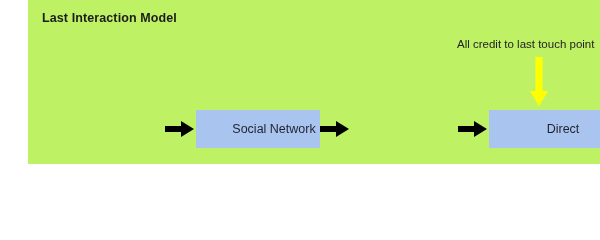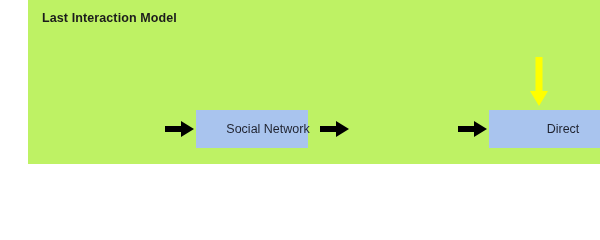--- a/index.html
+++ b/index.html
@@ -77,28 +77,29 @@
     height: 16px;
   }
 </style>
 </head>
 <body>
 
 <div id="canvas">
 
   <div id="diagram-title">Last Interaction Model</div>
 
+  <div id="annotation-label">All credit to last touch point</div>
 
   <svg id="callout-arrow" viewBox="0 0 24 49" aria-hidden="true">
     <polygon points="8.5,0 15.5,0 15.5,34 21,34 12,49 3,34 8.5,34" fill="#ffff00"></polygon>
   </svg>
 
   <div id="flow-row"></div>
 
-    <div class="flow-box" style="left: 168px; width: 112px; background: rgb(169, 196, 238); padding-left: 32px;">
+    <div class="flow-box" style="left: 168px; width: 124px; background: rgb(169, 196, 238); padding-left: 32px;">
       <span class="flow-box-label" style="color: rgb(31, 35, 48);">Social Network</span>
     </div>
     <div class="flow-box" style="left: 461px; width: 148px; background: rgb(169, 196, 238);">
       <span class="flow-box-label" style="color: rgb(31, 35, 48);">Direct</span>
     </div>
     <svg class="flow-arrow" viewBox="0 0 29 16" style="left: 137px;">
       <polygon points="0,5 16,5 16,0 29,8 16,16 16,11 0,11" fill="#000000"></polygon>
     </svg>
     <svg class="flow-arrow" viewBox="0 0 29 16" style="left: 292px;">
       <polygon points="0,5 16,5 16,0 29,8 16,16 16,11 0,11" fill="#000000"></polygon>

